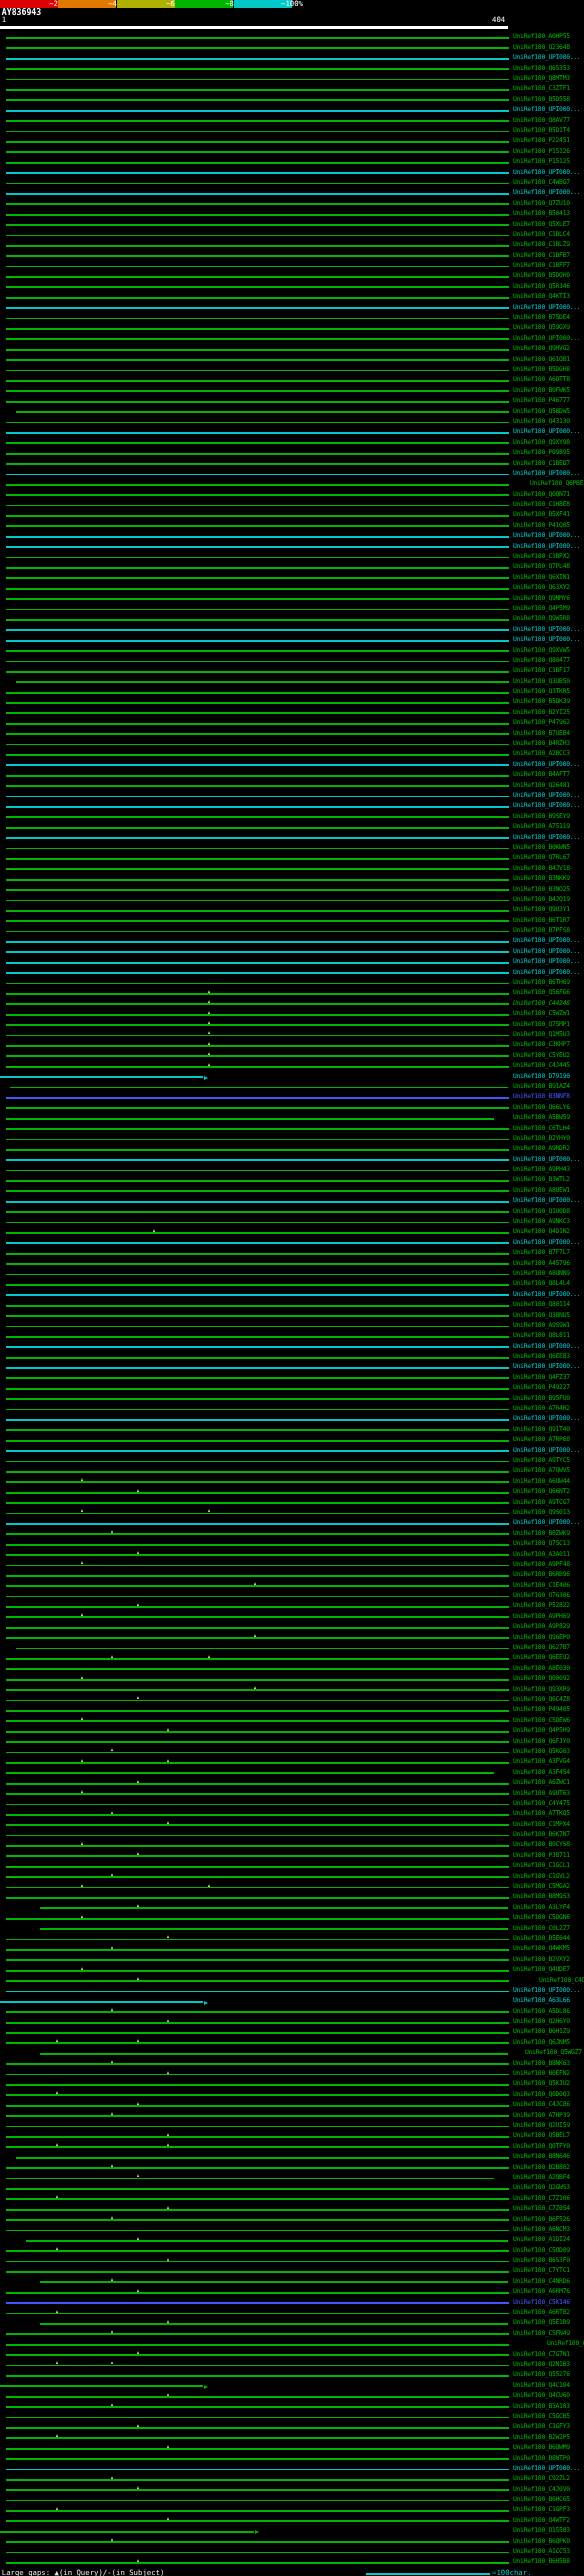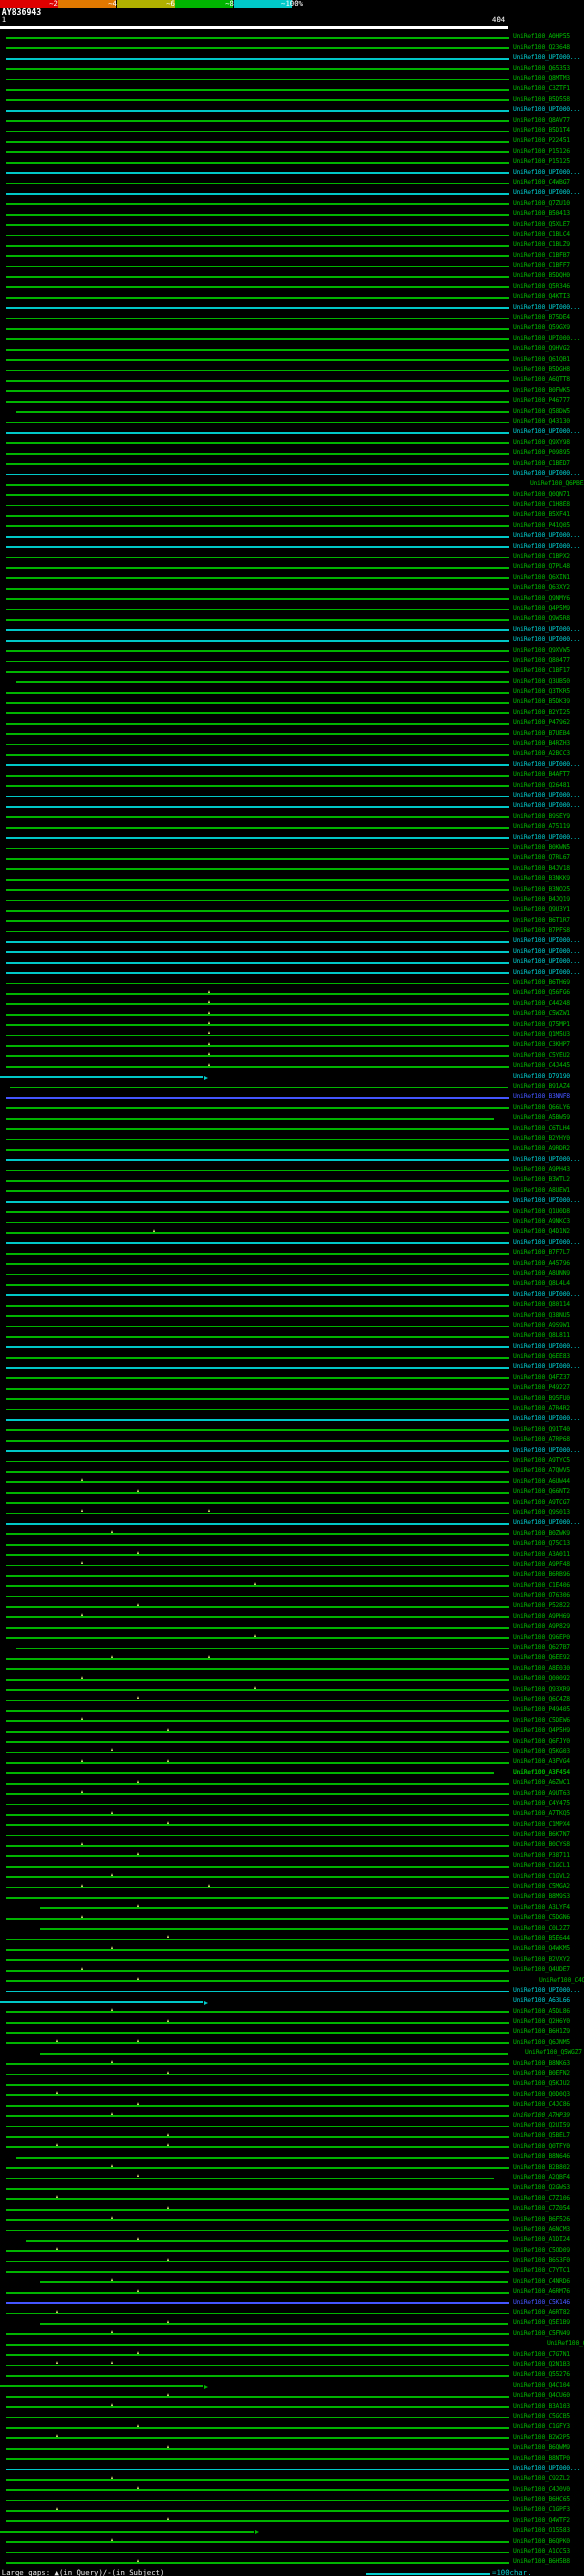--- a/index.html
+++ b/index.html
@@ -429,21 +429,21 @@
         <span class="hit-label" style="color: rgb(0, 180, 0);">UniRef100_B6TH69</span>
       </div>
       <div class="hit-row">
         <div class="hit-line" style="left: 5.5px; width: 503px; background: rgb(0, 180, 0);"></div>
         <div class="gap-marker" style="left: 208px; border-bottom-color: rgb(232, 240, 128);"></div>
         <span class="hit-label" style="color: rgb(0, 180, 0);">UniRef100_Q56FG6</span>
       </div>
       <div class="hit-row">
         <div class="hit-line" style="left: 5.5px; width: 503px; background: rgb(0, 180, 0);"></div>
         <div class="gap-marker" style="left: 208px; border-bottom-color: rgb(232, 240, 128);"></div>
-        <span class="hit-label" style="color: rgb(0, 180, 0);">UniRef100_C44248</span>
+        <span class="hit-label" style="color: rgb(0, 180, 0); font-style: italic;">UniRef100_C44248</span>
       </div>
       <div class="hit-row">
         <div class="hit-line" style="left: 5.5px; width: 503px; background: rgb(0, 180, 0);"></div>
         <div class="gap-marker" style="left: 208px; border-bottom-color: rgb(232, 240, 128);"></div>
         <span class="hit-label" style="color: rgb(0, 180, 0);">UniRef100_C5WZW1</span>
       </div>
       <div class="hit-row">
         <div class="hit-line" style="left: 5.5px; width: 503px; background: rgb(0, 180, 0);"></div>
         <div class="gap-marker" style="left: 208px; border-bottom-color: rgb(232, 240, 128);"></div>
         <span class="hit-label" style="color: rgb(0, 180, 0);">UniRef100_Q75MP1</span>
@@ -754,21 +754,21 @@
         <span class="hit-label" style="color: rgb(0, 180, 0);">UniRef100_Q5KG03</span>
       </div>
       <div class="hit-row">
         <div class="hit-line" style="left: 5.5px; width: 503px; background: rgb(0, 180, 0);"></div>
         <div class="gap-marker" style="left: 81px; border-bottom-color: rgb(232, 240, 128);"></div>
         <div class="gap-marker" style="left: 167px; border-bottom-color: rgb(232, 240, 128);"></div>
         <span class="hit-label" style="color: rgb(0, 180, 0);">UniRef100_A3FVG4</span>
       </div>
       <div class="hit-row">
         <div class="hit-line" style="left: 5.5px; width: 488px; background: rgb(0, 180, 0);"></div>
-        <span class="hit-label" style="color: rgb(0, 180, 0); font-weight: bold;">UniRef100_A3F454</span>
+        <span class="hit-label" style="color: rgb(0, 180, 0);">UniRef100_A3F454</span>
       </div>
       <div class="hit-row">
         <div class="hit-line" style="left: 5.5px; width: 503px; background: rgb(0, 180, 0);"></div>
         <div class="gap-marker" style="left: 137px; border-bottom-color: rgb(232, 240, 128);"></div>
         <span class="hit-label" style="color: rgb(0, 180, 0);">UniRef100_A6ZWC1</span>
       </div>
       <div class="hit-row">
         <div class="hit-line" style="left: 5.5px; width: 503px; background: rgb(0, 180, 0);"></div>
         <div class="gap-marker" style="left: 81px; border-bottom-color: rgb(232, 240, 128);"></div>
         <span class="hit-label" style="color: rgb(0, 180, 0);">UniRef100_A9UT63</span>
@@ -911,21 +911,21 @@
         <span class="hit-label" style="color: rgb(0, 180, 0);">UniRef100_Q0D0Q3</span>
       </div>
       <div class="hit-row">
         <div class="hit-line" style="left: 5.5px; width: 503px; background: rgb(0, 180, 0);"></div>
         <div class="gap-marker" style="left: 137px; border-bottom-color: rgb(232, 240, 128);"></div>
         <span class="hit-label" style="color: rgb(0, 180, 0);">UniRef100_C4JC86</span>
       </div>
       <div class="hit-row">
         <div class="hit-line" style="left: 5.5px; width: 503px; background: rgb(0, 180, 0);"></div>
         <div class="gap-marker" style="left: 111px; border-bottom-color: rgb(232, 240, 128);"></div>
-        <span class="hit-label" style="color: rgb(0, 180, 0); font-style: italic;">UniRef100_A7HP39</span>
+        <span class="hit-label" style="color: rgb(0, 180, 0);">UniRef100_A7HP39</span>
       </div>
       <div class="hit-row">
         <div class="hit-line" style="left: 5.5px; width: 503px; background: rgb(0, 180, 0);"></div>
         <span class="hit-label" style="color: rgb(0, 180, 0);">UniRef100_Q2UI59</span>
       </div>
       <div class="hit-row">
         <div class="hit-line" style="left: 5.5px; width: 503px; background: rgb(0, 180, 0);"></div>
         <div class="gap-marker" style="left: 167px; border-bottom-color: rgb(232, 240, 128);"></div>
         <span class="hit-label" style="color: rgb(0, 180, 0);">UniRef100_Q5BEL7</span>
       </div>

